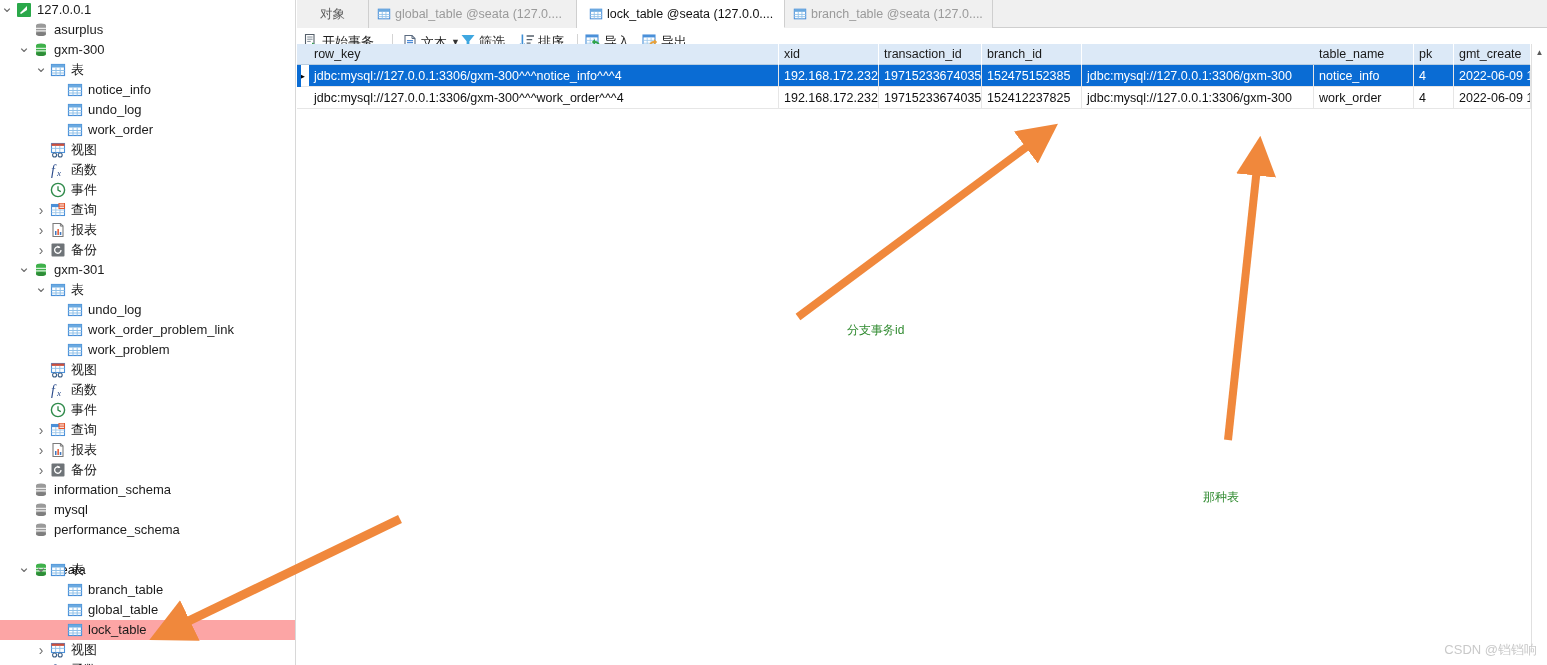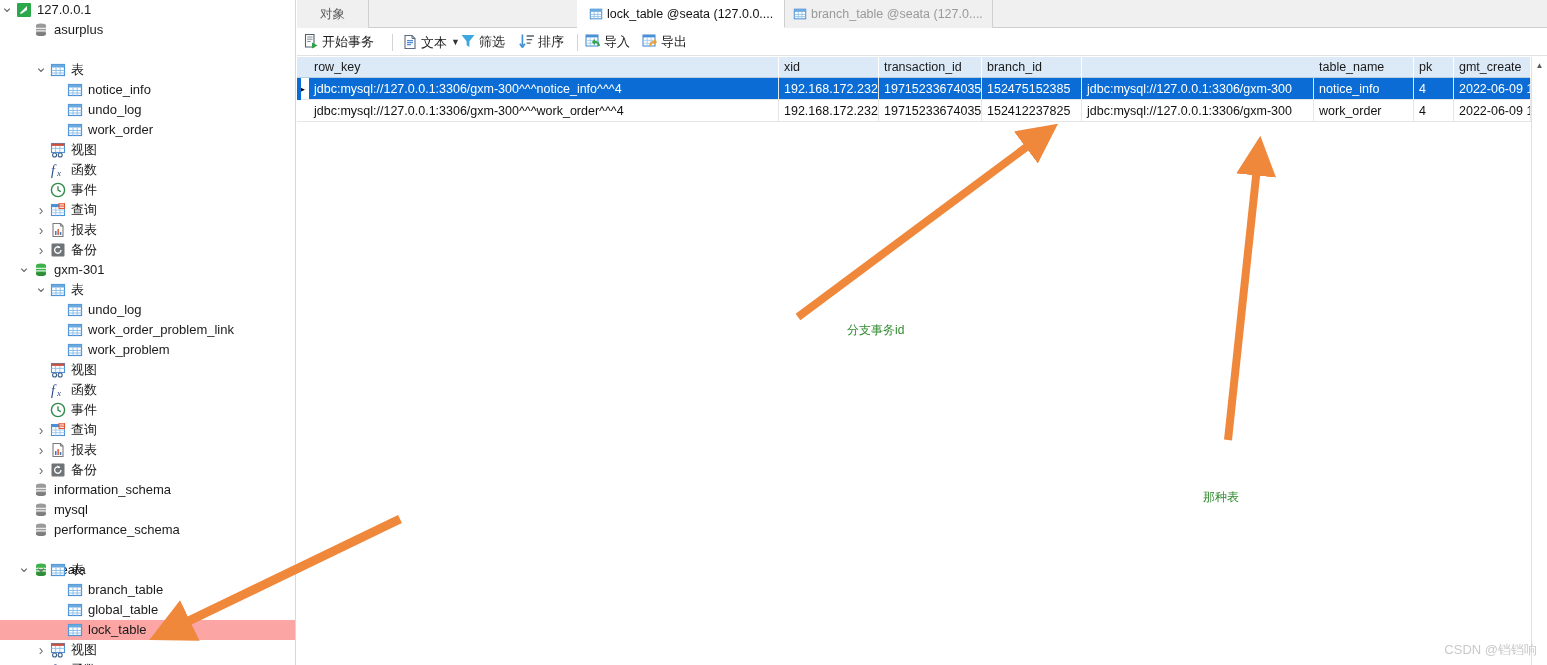--- a/index.html
+++ b/index.html
@@ -109,21 +109,21 @@
   }
   .tbsep {
     position: absolute; top: 6px;
     width: 1px; height: 17px;
     background: #d4d4d4;
   }
   .caret { font-size: 9px; color: #333; margin-left: 4px; vertical-align: 2px; }
 
   
   #grid {
-    position: absolute; left: 0; top: 57px;
+    position: absolute; left: 0; top: 44px;
     width: 1250px; height: 436px;
     background: #ffffff;
   }
   #gridhead {
     position: absolute; left: 0; top: 0;
     width: 1250px; height: 21px;
     background: #dce9f7;
     border-bottom: 1px solid #b8cde0;
   }
   .hcell {
@@ -212,20 +212,30 @@
       </div>
       <div class="tree-row" style="top:20px;position:absolute;left:0;width:296px">
         <span class="ticon" style="left:33px"><svg class="ic" width="16" height="16" viewBox="0 0 16 16" xmlns="http://www.w3.org/2000/svg">
             <ellipse cx="8" cy="3.5" rx="5" ry="2" fill="#9a9a9a"></ellipse>
             <rect x="3" y="3.5" width="10" height="8.5" fill="#9a9a9a"></rect>
             <ellipse cx="8" cy="12" rx="5" ry="2" fill="#7d7d7d"></ellipse>
             <path d="M3 6.3 h10 M3 8.9 h10" stroke="#ffffff" stroke-width="1"></path>
           </svg></span>
         <span class="tlabel" style="left:54px">asurplus</span>
       </div>
+      <div class="tree-row" style="top:40px;position:absolute;left:0;width:296px">
+        <span class="twisty tw-open" style="left:17px;top:0"></span>
+        <span class="ticon" style="left:33px"><svg class="ic" width="16" height="16" viewBox="0 0 16 16" xmlns="http://www.w3.org/2000/svg">
+            <ellipse cx="8" cy="3.5" rx="5" ry="2" fill="#3fb14b"></ellipse>
+            <rect x="3" y="3.5" width="10" height="8.5" fill="#3fb14b"></rect>
+            <ellipse cx="8" cy="12" rx="5" ry="2" fill="#2d8c37"></ellipse>
+            <path d="M3 6.3 h10 M3 8.9 h10" stroke="#ffffff" stroke-width="1"></path>
+          </svg></span>
+        <span class="tlabel" style="left:54px">gxm-300</span>
+      </div>
       <div class="tree-row" style="top:60px;position:absolute;left:0;width:296px">
         <span class="twisty tw-open" style="left:34px;top:0"></span>
         <span class="ticon" style="left:50px"><svg class="ic" width="16" height="16" viewBox="0 0 16 16" xmlns="http://www.w3.org/2000/svg">
             <rect x="1.5" y="2.5" width="13" height="11" fill="#ffffff" stroke="#4a90d9" stroke-width="1.2"></rect>
             <rect x="1.5" y="2.5" width="13" height="3" fill="#6aa9e0"></rect>
             <path d="M6 5.5 V13.5 M10.2 5.5 V13.5 M1.5 8.5 H14.5 M1.5 11 H14.5" stroke="#8fc0e8" stroke-width="1"></path>
           </svg></span>
         <span class="tlabel" style="left:71px">表</span>
       </div>
       <div class="tree-row" style="top:80px;position:absolute;left:0;width:296px">
@@ -492,20 +502,25 @@
             <text x="7" y="14" font-family="Liberation Serif, serif" font-style="italic" font-size="9" fill="#2a4a8a">x</text>
           </svg></span>
         <span class="tlabel" style="left:71px">函数</span>
       </div>
     </div>
 
   <div id="right">
 
     <div id="tabstrip">
         <div class="tab plain" style="left:0px;width:72px;text-align:center;"><span>对象</span></div>
+        <div class="tab" style="left:72px;width:208px;"><span class="tabicon"><svg class="ic" width="14" height="14" viewBox="0 0 16 16" xmlns="http://www.w3.org/2000/svg">
+              <rect x="1.5" y="2.5" width="13" height="11" fill="#ffffff" stroke="#4a90d9" stroke-width="1.2"></rect>
+              <rect x="1.5" y="2.5" width="13" height="3" fill="#6aa9e0"></rect>
+              <path d="M6 5.5 V13.5 M10.2 5.5 V13.5 M1.5 8.5 H14.5 M1.5 11 H14.5" stroke="#8fc0e8" stroke-width="1"></path>
+            </svg></span><span>global_table @seata (127.0....</span></div>
         <div class="tab active" style="left:280px;width:208px;"><span class="tabicon"><svg class="ic" width="14" height="14" viewBox="0 0 16 16" xmlns="http://www.w3.org/2000/svg">
               <rect x="1.5" y="2.5" width="13" height="11" fill="#ffffff" stroke="#4a90d9" stroke-width="1.2"></rect>
               <rect x="1.5" y="2.5" width="13" height="3" fill="#6aa9e0"></rect>
               <path d="M6 5.5 V13.5 M10.2 5.5 V13.5 M1.5 8.5 H14.5 M1.5 11 H14.5" stroke="#8fc0e8" stroke-width="1"></path>
             </svg></span><span>lock_table @seata (127.0.0....</span></div>
         <div class="tab" style="left:488px;width:208px;"><span class="tabicon"><svg class="ic" width="14" height="14" viewBox="0 0 16 16" xmlns="http://www.w3.org/2000/svg">
               <rect x="1.5" y="2.5" width="13" height="11" fill="#ffffff" stroke="#4a90d9" stroke-width="1.2"></rect>
               <rect x="1.5" y="2.5" width="13" height="3" fill="#6aa9e0"></rect>
               <path d="M6 5.5 V13.5 M10.2 5.5 V13.5 M1.5 8.5 H14.5 M1.5 11 H14.5" stroke="#8fc0e8" stroke-width="1"></path>
             </svg></span><span>branch_table @seata (127.0....</span></div>

